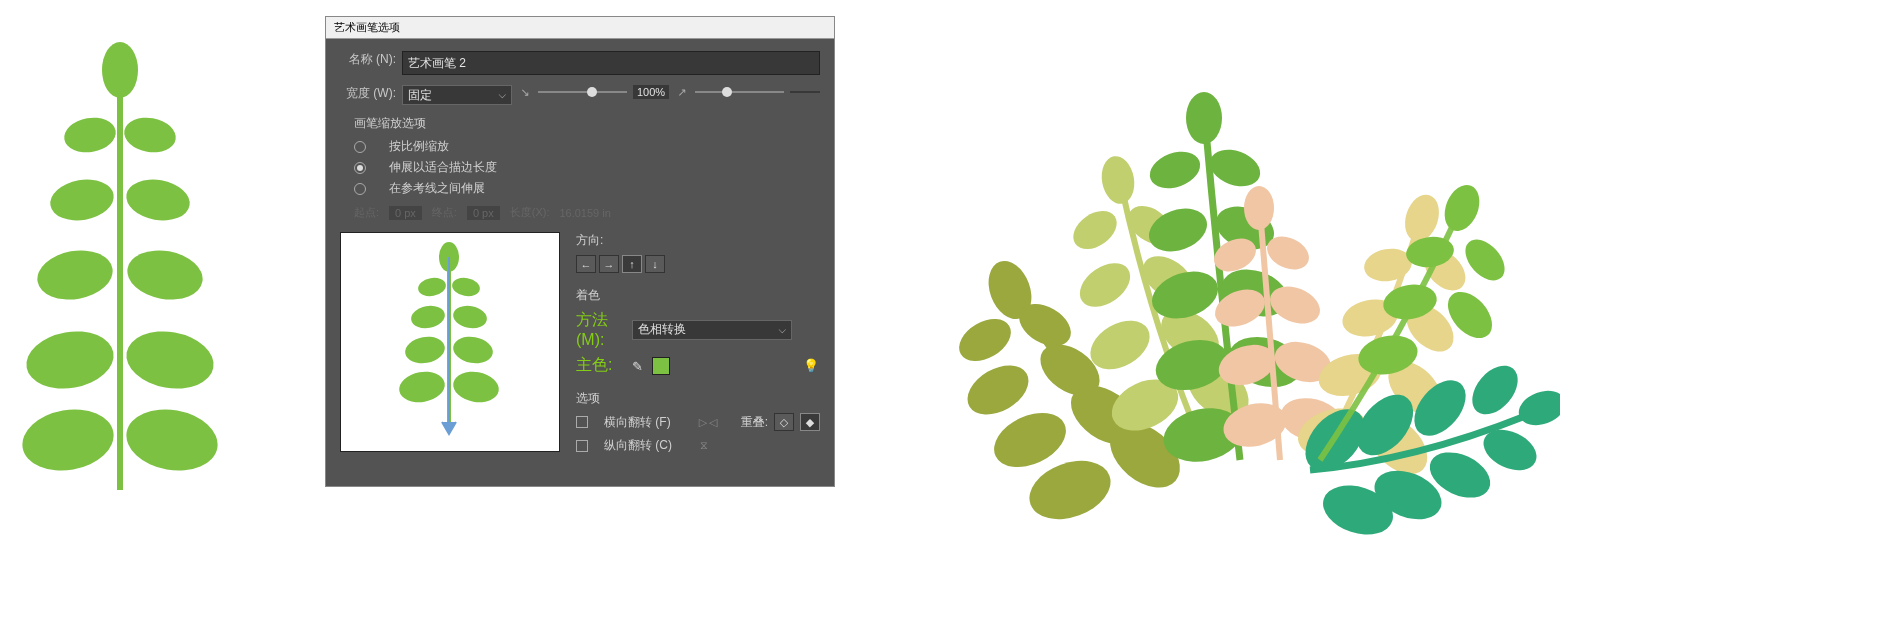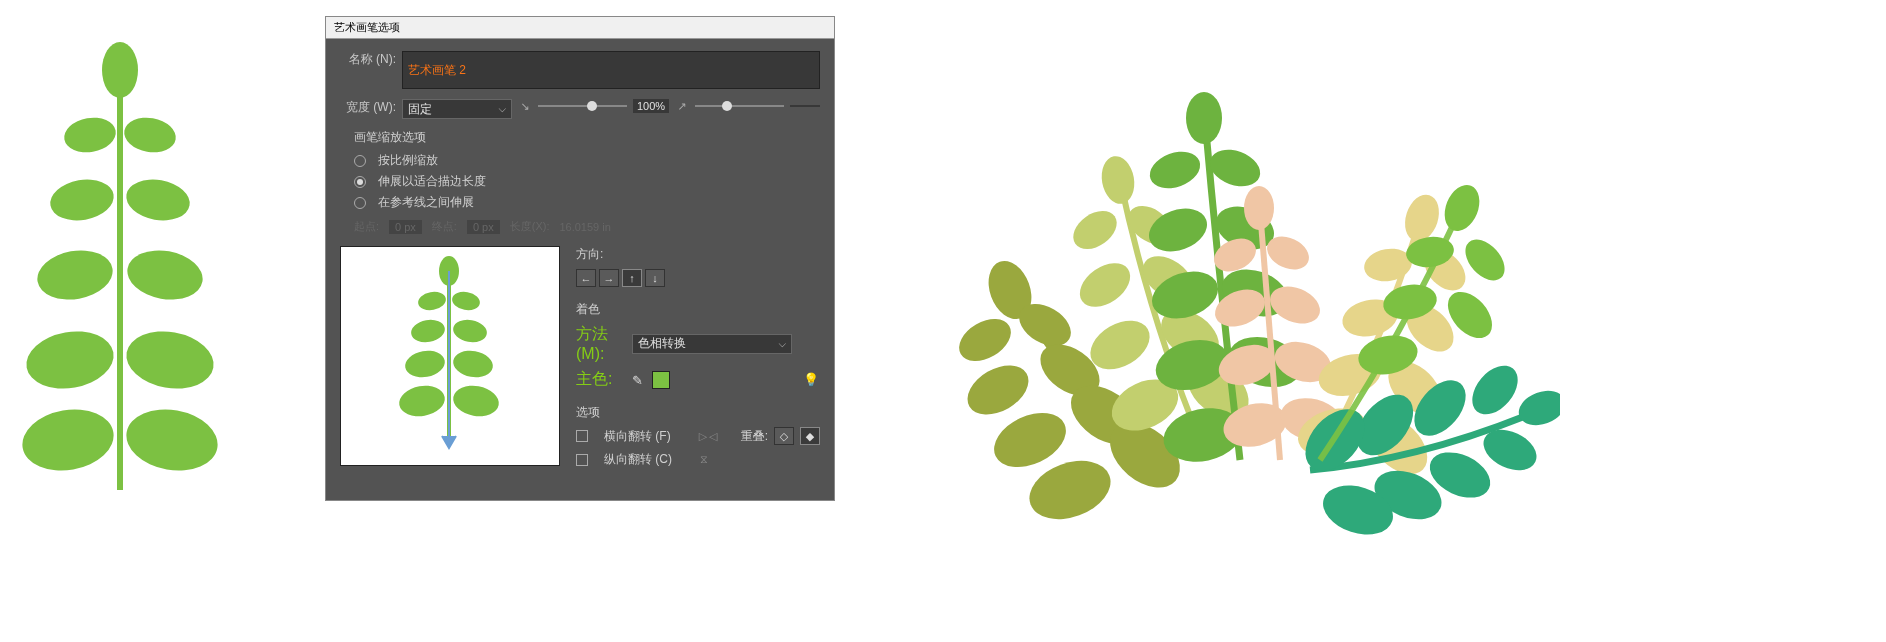--- a/index.html
+++ b/index.html
@@ -50,22 +50,22 @@
     .form-label {
       width: 56px;
       text-align: right;
       font-size: 12px;
       color: #c8c8c8;
     }
     .text-input {
       flex: 1;
       background: #383838;
       border: 1px solid #222;
-      color: #f97316;
-      padding: 18px 5px;
+      color: #e5e5e5;
+      padding: 11px 5px;
       font-size: 12px;
       height: 20px;
     }
     .dropdown {
       background: #383838;
       border: 1px solid #666;
       color: #e0e0e0;
       padding: 2px 5px;
       font-size: 12px;
       height: 20px;
@@ -124,21 +124,21 @@
       color: #d0d0d0;
       margin: 8px 0 6px 14px;
     }
     .radio-group {
       margin-left: 14px;
       margin-bottom: 4px;
     }
     .radio-item {
       display: flex;
       align-items: center;
-      gap: 12px;
+      gap: 23px;
       margin-bottom: 4px;
       color: #d0d0d0;
     }
     .radio {
       width: 12px;
       height: 12px;
       border-radius: 50%;
       border: 1px solid #aaa;
       display: inline-block;
       position: relative;

